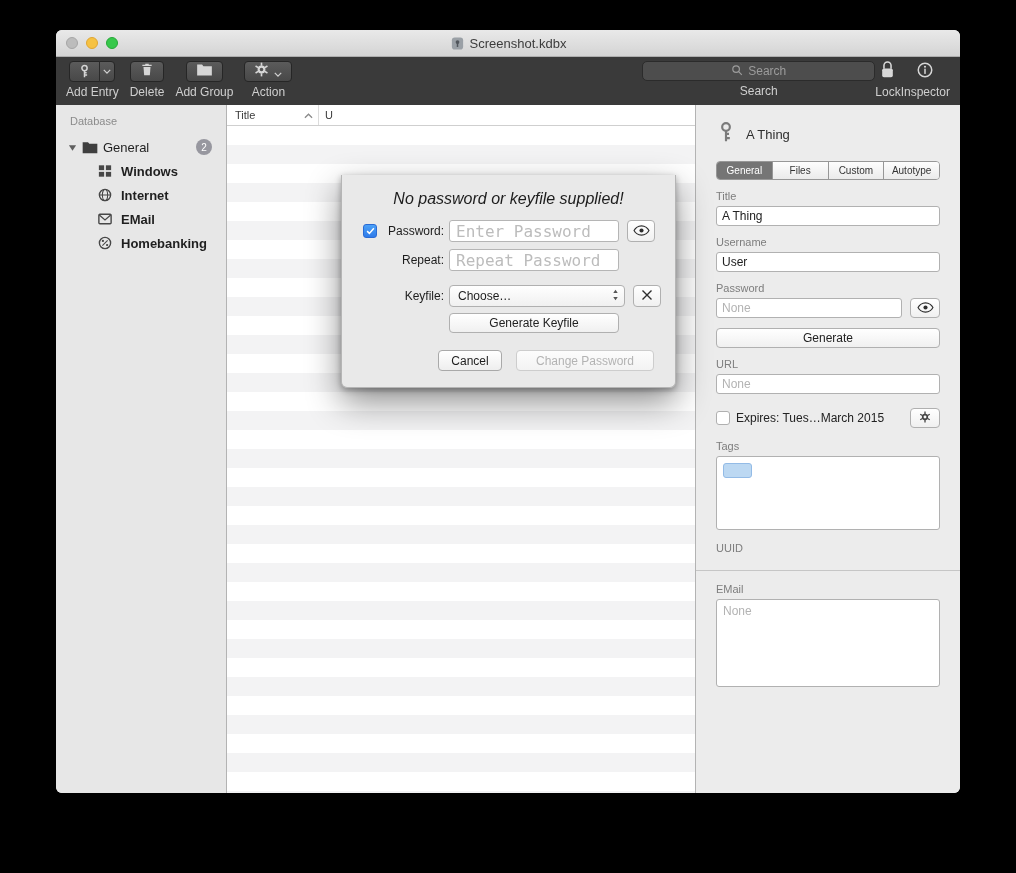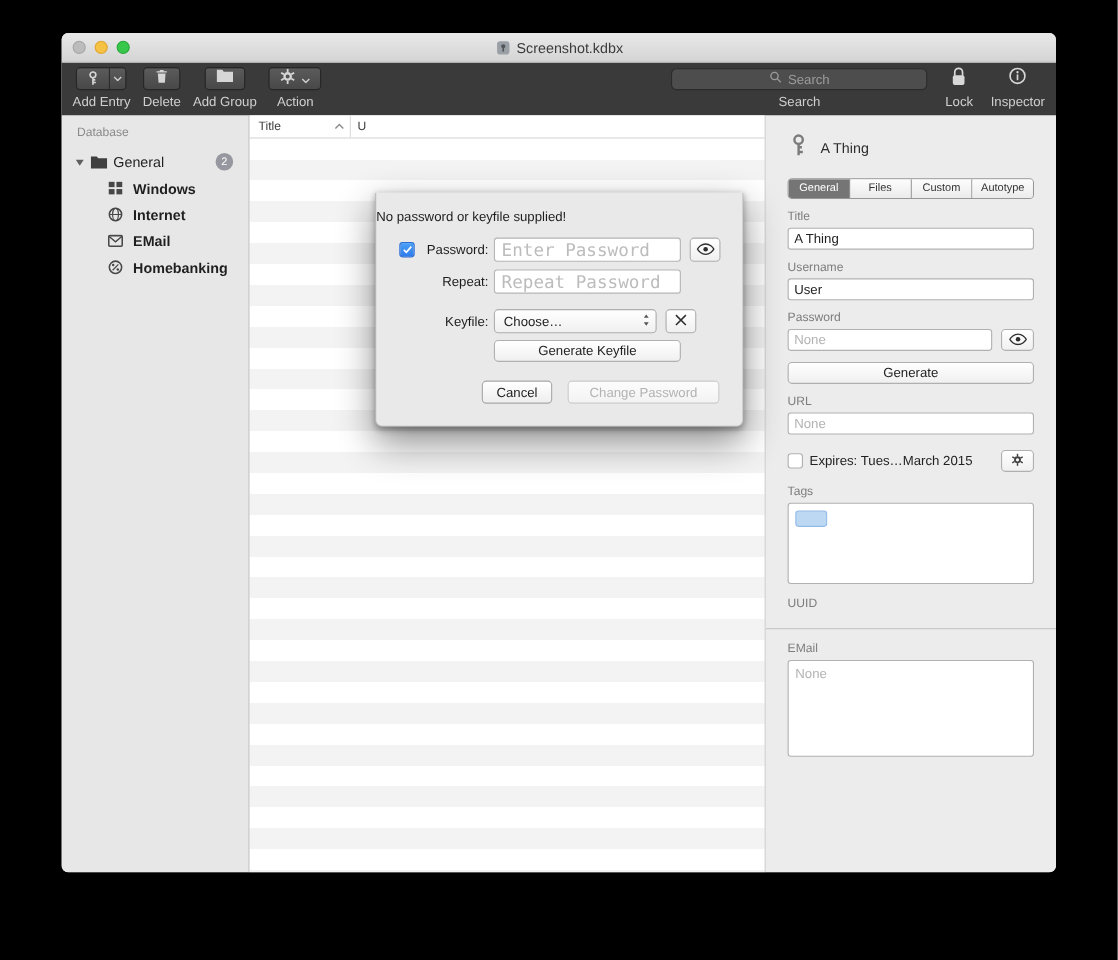--- a/index.html
+++ b/index.html
@@ -37,21 +37,21 @@
   .tb-btn{
     height:21px;box-sizing:border-box;border:1px solid #262626;border-radius:4px;
     background:linear-gradient(#5b5b5b,#484848);
     display:flex;align-items:center;justify-content:center;padding:0 9px;
   }
   .tb-btn.split{padding:0;}
   .tb-btn.split .main{padding:0 7px;display:flex;align-items:center;}
   .tb-btn.split .sep{width:1px;height:21px;background:#2a2a2a;}
   .tb-btn.split .dd{width:14px;display:flex;align-items:center;justify-content:center;}
   .tb-label{font-size:12px;color:#cfcfcf;margin-top:3px;white-space:nowrap;}
-  .tb-right{margin-left:auto;display:flex;gap:16px;align-items:center;}
+  .tb-right{margin-left:auto;display:flex;align-items:flex-start;}
   .searchfield{
     width:233px;height:20px;box-sizing:border-box;border-radius:5px;
     background:#4d4d4d;border:1px solid #2b2b2b;
     display:flex;align-items:center;justify-content:center;gap:5px;
     color:#9c9c9c;font-size:12px;
   }
   
   .content{flex:1;display:flex;min-height:0;position:relative;}
   .sidebar{
     width:171px;box-sizing:border-box;background:#e7e7e7;
@@ -111,21 +111,21 @@
     font-family:"Liberation Sans","DejaVu Sans",sans-serif;
   }
   .notes-box::placeholder{color:#b3b3b3;}
   
   .sheet{
     position:absolute;left:285px;top:70px;width:335px;height:213px;z-index:20;
     background:#e9e9e9;border:1px solid #b5b5b5;border-top:none;box-sizing:border-box;
     border-radius:0 0 6px 6px;
     box-shadow:0 14px 34px rgba(0,0,0,.45),0 2px 6px rgba(0,0,0,.3);
   }
-  .sheet-msg{text-align:left;font-size:12px;color:#1d1d1d;padding:15px 0 12px 0;}
+  .sheet-msg{text-align:center;font-size:16px;color:#1d1d1d;padding:15px 0 12px 0;font-style:italic;}
   .frow{display:flex;align-items:center;margin:0 0 7px 21px;}
   .cbcol{width:16px;flex:0 0 auto;display:flex;}
   .cb-checked{
     width:14px;height:14px;box-sizing:border-box;border-radius:3px;
     background:linear-gradient(#4ba1f7,#2f7bea);border:1px solid #2a6bd4;
     display:flex;align-items:center;justify-content:center;
   }
   .flabel{width:65px;flex:0 0 auto;text-align:right;margin-right:5px;font-size:12px;color:#1d1d1d;}
   .ftext{
     width:170px;height:22px;box-sizing:border-box;border:1px solid #b5b5b5;border-radius:3px;
@@ -133,21 +133,21 @@
     font-family:"DejaVu Sans Mono",monospace;
   }
   .ftext::placeholder{color:#bcbcbc;}
   .acc-btn{
     width:28px;height:22px;margin-left:8px;flex:0 0 auto;box-sizing:border-box;
     border:1px solid #b0b0b0;border-radius:4px;background:linear-gradient(#fff,#f0f0f0);
     display:flex;align-items:center;justify-content:center;padding:0;
   }
   .keyfile-row{margin-top:4px;}
   .dropdown{
-    width:148px;height:22px;box-sizing:border-box;border:1px solid #b0b0b0;border-radius:4px;
+    width:176px;height:22px;box-sizing:border-box;border:1px solid #b0b0b0;border-radius:4px;
     background:linear-gradient(#fff,#f0f0f0);display:flex;align-items:center;
     justify-content:space-between;padding:0 5px 0 8px;font-size:12px;color:#1d1d1d;
   }
   .gen-btn{
     margin:3px 0 0 107px;width:170px;height:20px;box-sizing:border-box;
     border:1px solid #b0b0b0;border-radius:4px;background:linear-gradient(#fff,#f0f0f0);
     font-size:12px;color:#222;font-family:"Liberation Sans","DejaVu Sans",sans-serif;
   }
   .btnrow{display:flex;justify-content:flex-end;gap:14px;padding-right:21px;margin-top:17px;align-items:center;}
   .push-btn{

